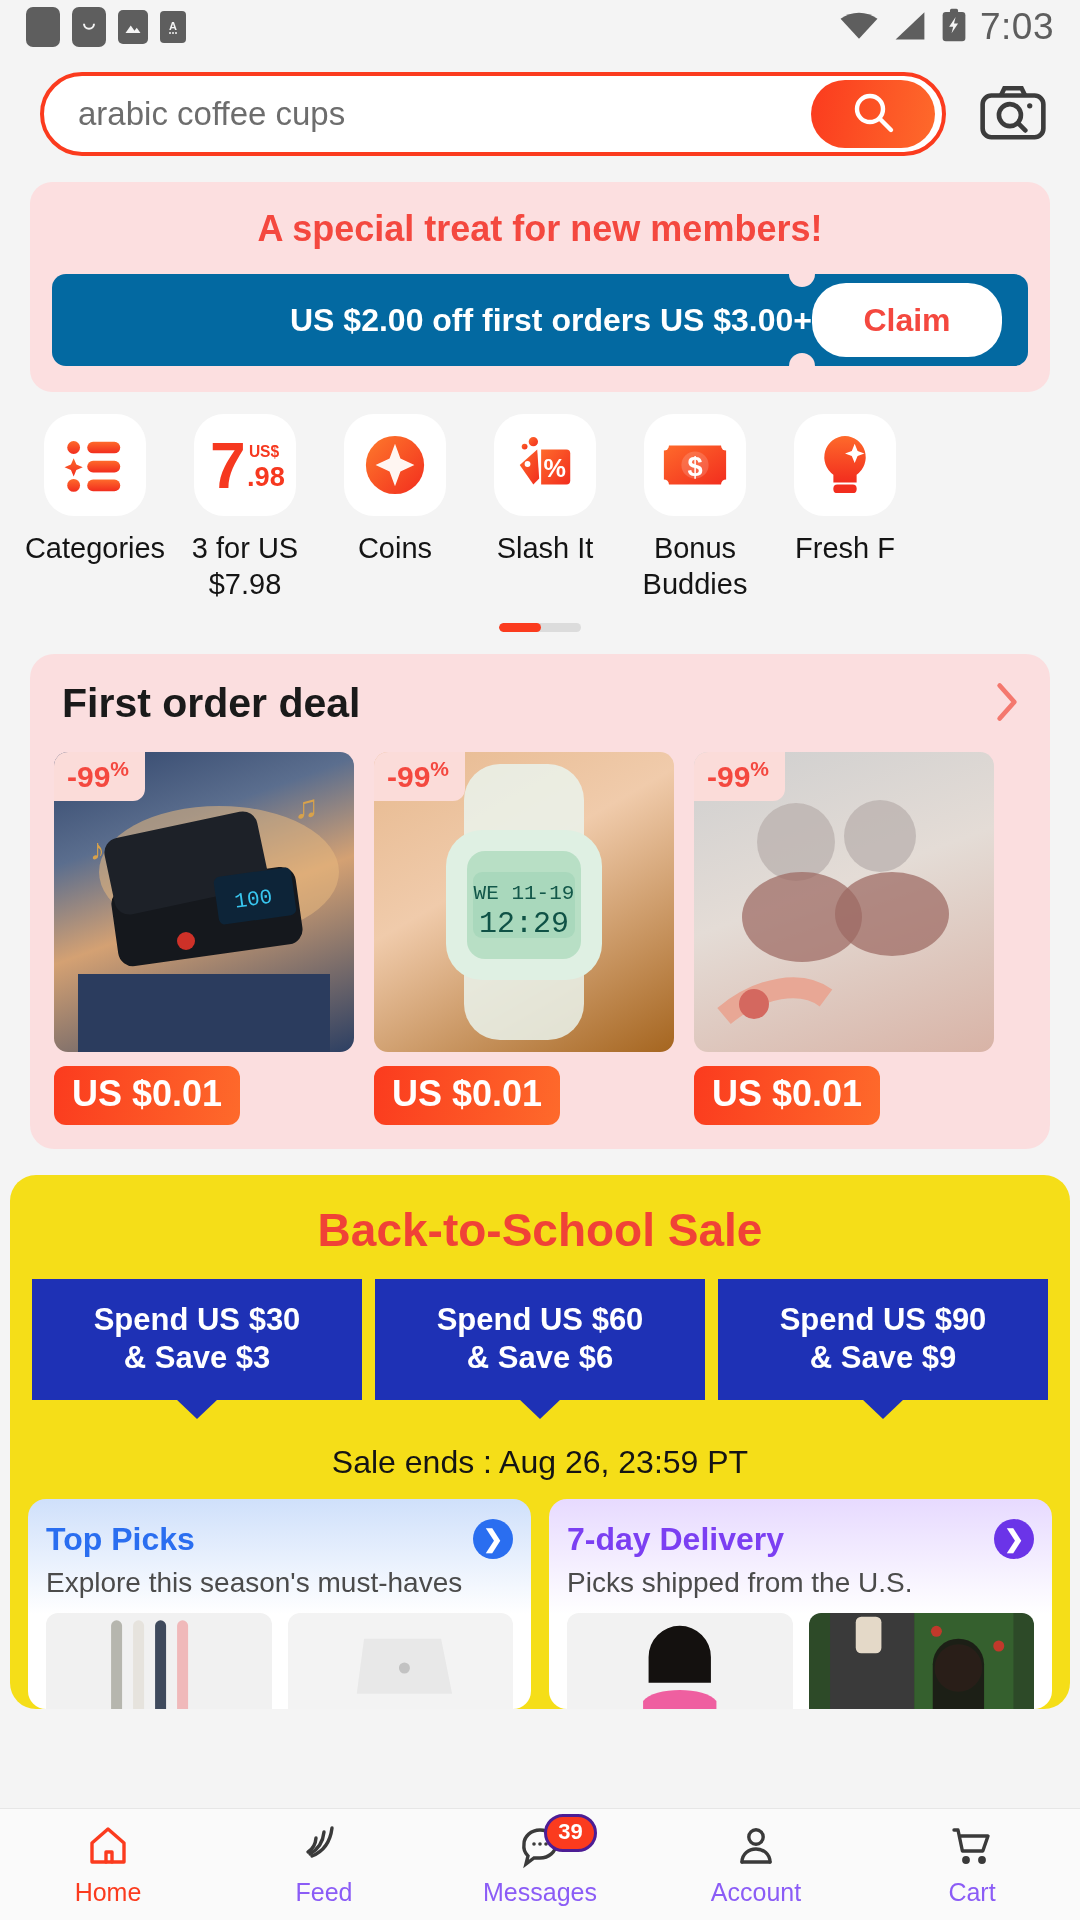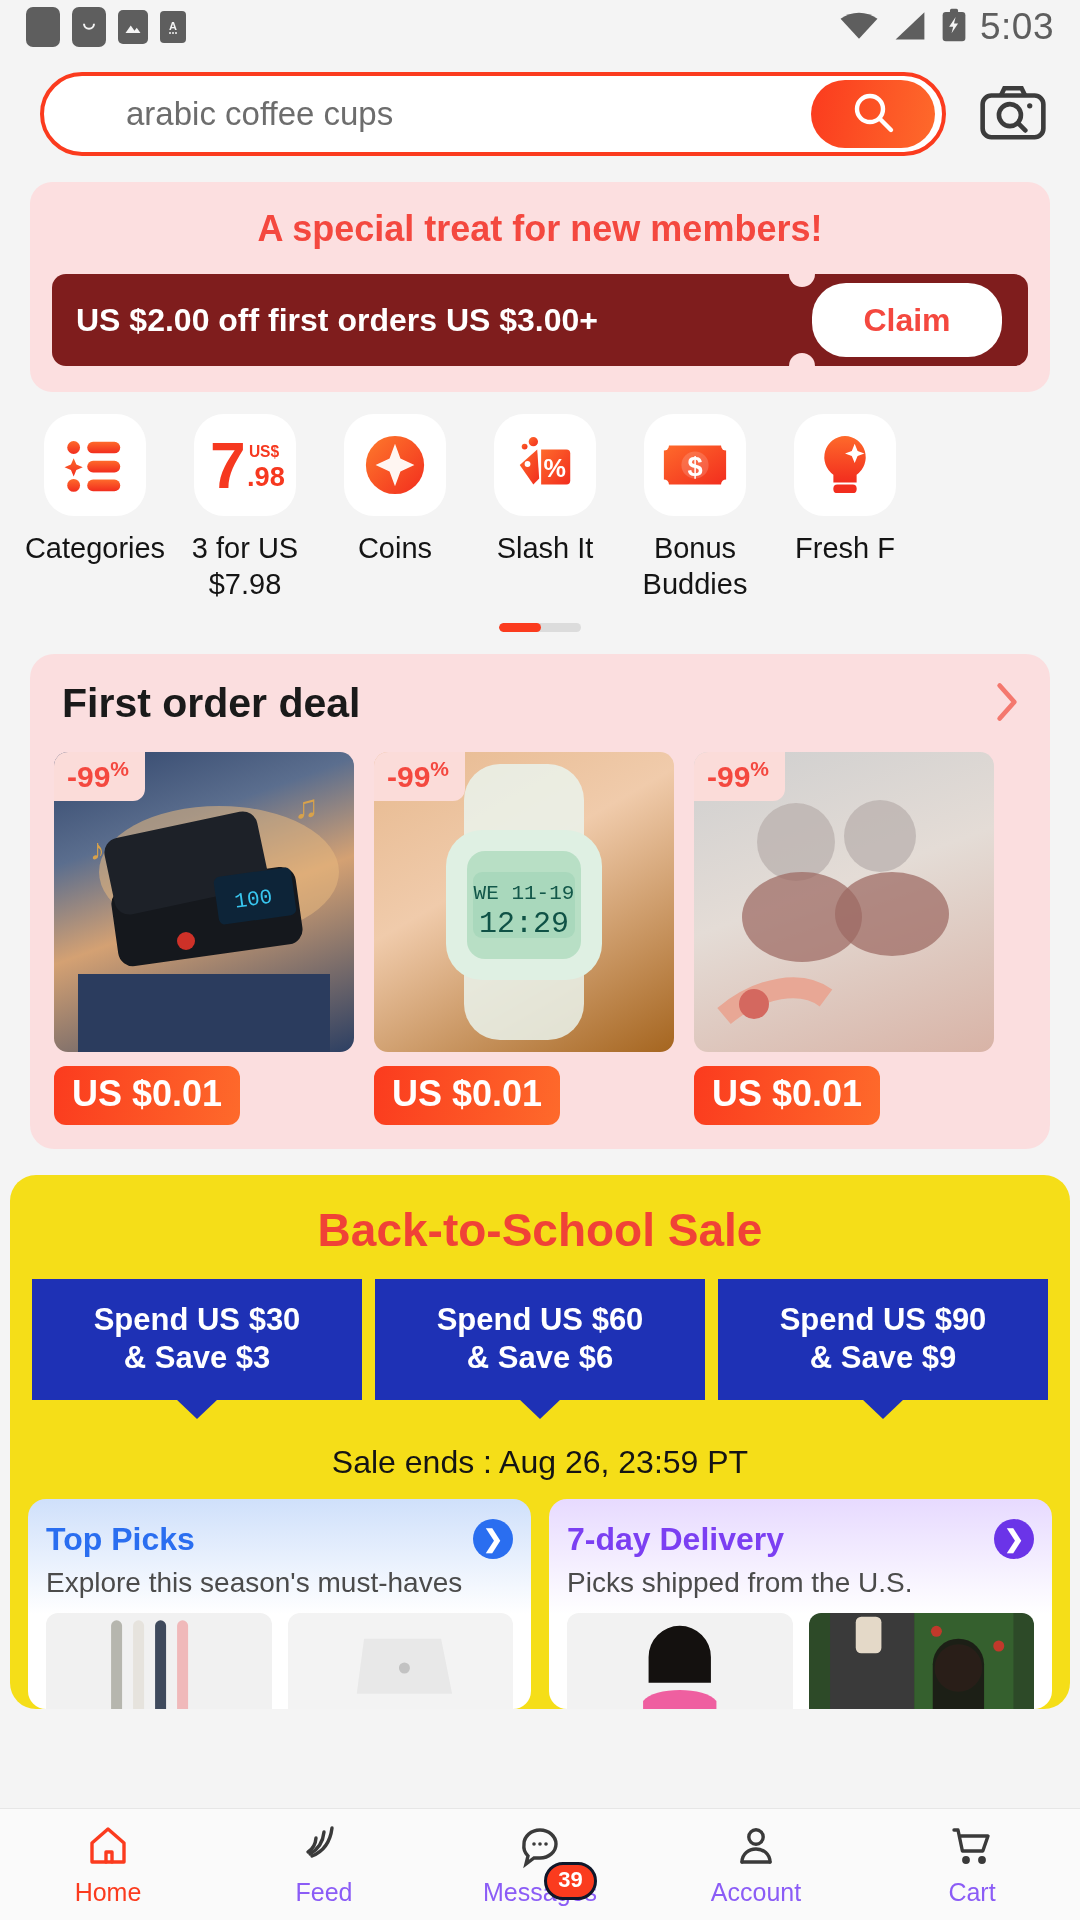--- a/index.html
+++ b/index.html
@@ -25,38 +25,38 @@
   .sb-time { font-size: 37px; color: #5e5e5e; font-weight: 400; letter-spacing: .5px; }
 
   
   .searchrow { display: flex; align-items: center; padding: 18px 26px 0 40px; gap: 26px; }
   .searchbar {
     flex: 1; height: 84px; background: #fff;
     border: 4px solid #fb3b1e; border-radius: 46px;
     display: flex; align-items: center; padding-left: 34px; padding-right: 7px;
     position: relative;
   }
-  .search-val { font-size: 33px; color: #6d6d6d; flex: 1; margin-left: 48px; }
+  .search-val { font-size: 33px; color: #6d6d6d; flex: 1; }
   .search-btn {
     width: 124px; height: 68px; border-radius: 36px;
     background: linear-gradient(100deg, #fb3b1e 0%, #fe6a2b 100%);
     display: flex; align-items: center; justify-content: center;
   }
   .camera-btn { width: 82px; height: 82px; display: flex; align-items: center; justify-content: center; }
 
   
   .member {
     margin: 26px 30px 0 30px; background: #fcdfe0;
     border-radius: 22px; padding: 26px 22px 26px 22px;
   }
   .member-title { text-align: center; font-size: 36px; font-weight: bold; color: #f4483f; }
   .ticket {
-    margin-top: 24px; height: 92px; background: #7f1d1d;
+    margin-top: 24px; height: 92px; background: #0369a1;
     border-radius: 14px; display: flex; align-items: center;
-    position: relative; padding: 0 20px 0 24px; overflow: hidden;
+    position: relative; padding: 0 20px 0 24px; overflow: hidden; text-align: right;
   }
   .ticket-text { color: #fff; font-size: 32px; font-weight: bold; flex: 1; }
   .claim {
     width: 190px; height: 74px; background: #fff; border-radius: 34px;
     display: flex; align-items: center; justify-content: center;
     color: #f4483f; font-size: 32px; font-weight: bold; margin-right: 6px;
   }
   .notch { position: absolute; width: 26px; height: 26px; background: #fcdfe0;
            border-radius: 50%; right: 213px; }
   .notch.top { top: -13px; } .notch.bot { bottom: -13px; }
@@ -120,21 +120,21 @@
     position: absolute; left: 0; bottom: 0; width: 1080px; height: 112px;
     background: #fafafa; border-top: 1px solid #e6e6e6;
     display: flex; align-items: center;
   }
   .nav { flex: 1; display: flex; flex-direction: column; align-items: center; gap: 8px; position: relative; }
   .nav-lb { font-size: 25px; color: #8b5cf6; }
   .nav.active .nav-lb { color: #fb3b1e; }
   .nav-badge {
     position: absolute; top: -8px; left: 52%; background: #fb3b1e; color: #fff;
     font-size: 22px; font-weight: bold; border-radius: 20px;
-    padding: 2px 11px 4px 11px; border: 3px solid #0f172a; margin-top: 48px;
+    padding: 2px 11px 4px 11px; border: 3px solid #4c1d95;
   }
 </style>
 </head>
 <body>
 
 <div class="screen">
 
   <div class="statusbar">
     <div class="sb-left">
       <div class="sb-ic"></div>
@@ -168,21 +168,21 @@
             <path d="M20 2v17H2z" fill="#5e5e5e"></path>
           </svg>
       </span>
       <span>
         <svg width="26" height="36" viewBox="0 0 16 22">
           <rect x="1" y="3" width="14" height="18" rx="2" fill="#5e5e5e"></rect>
           <rect x="5.5" y="1" width="5" height="2.5" rx="1" fill="#5e5e5e"></rect>
           <path d="M9 6l-4 6h2.5l-1 4 4-6H8z" fill="#f4f4f4"></path>
         </svg>
       </span>
-      <span class="sb-time">5:03</span>
+      <span class="sb-time">7:03</span>
     </div>
   </div>
 
   <div class="searchrow">
     <div class="searchbar">
       <span class="search-val" placeholder="Search">arabic coffee cups</span>
       <div class="search-btn">
         <span>
           <svg width="48" height="48" viewBox="0 0 24 24" fill="none" stroke="#fff" stroke-width="2.2" stroke-linecap="round">
             <circle cx="10.5" cy="10.5" r="6.5"></circle>

